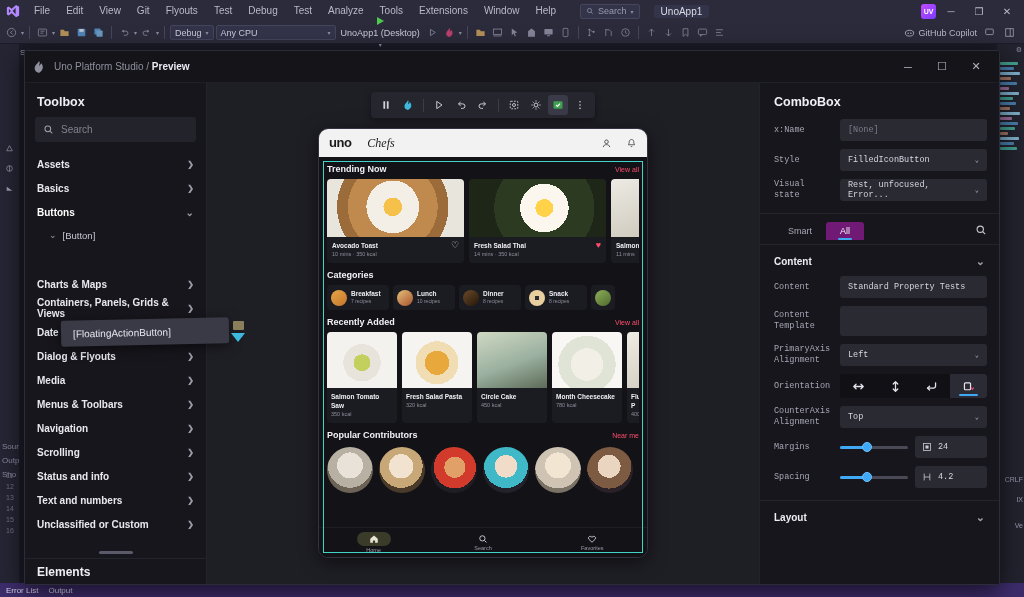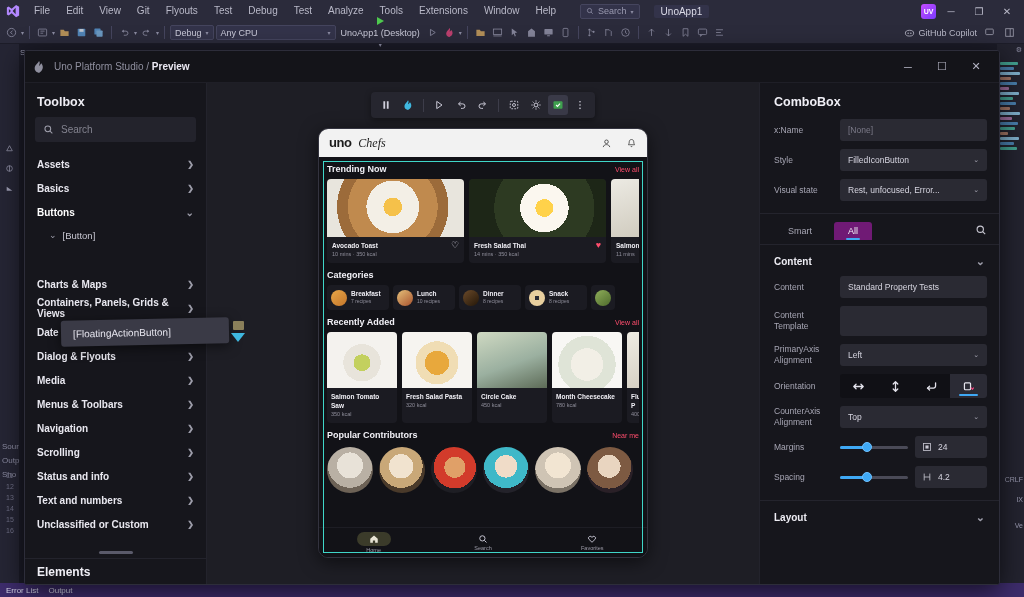--- a/index.html
+++ b/index.html
@@ -158,21 +158,21 @@
   .phone{
     margin-top:10px;width:330px;height:430px;background:#0e0e12;
     border-radius:10px;border:1px solid #33333f;overflow:hidden;
     display:flex;flex-direction:column;position:relative;
     box-shadow:0 4px 18px rgba(0,0,0,.55);
   }
   .app-head{
     height:28px;background:#f2f2f2;display:flex;align-items:center;
     padding:0 10px;flex-shrink:0;
   }
-  .uno-chefs{display:flex;align-items:baseline;gap:7px;text-align:right;}
+  .uno-chefs{display:flex;align-items:baseline;gap:16px;text-align:right;}
   .uc-uno{font-size:13px;font-weight:bold;color:#1b1b1b;letter-spacing:-.5px;}
   .uc-chefs{font-size:12px;font-style:italic;color:#1b1b1b;font-family:"Liberation Serif",serif;}
   .app-head-icons{margin-left:auto;display:flex;gap:14px;color:#444;}
   .app-head-icons svg{width:11px;height:11px;}
 
   .app-body{flex:1;background:#121217;overflow:hidden;padding:0 8px;}
   .sec-head{display:flex;align-items:center;justify-content:space-between;padding:7px 0 5px 0;}
   .sec-title{font-size:9px;font-weight:bold;color:#f2f1f7;}
   .sec-link{font-size:7px;color:#ff4d6d;}
 
@@ -215,31 +215,31 @@
   .nav-cell svg{width:10px;height:10px;}
   .nav-lab{font-size:5.5px;color:#9c9ba8;}
   .nav-pill{background:#3b3b2a;border-radius:9px;padding:2px 12px;display:flex;align-items:center;justify-content:center;}
 
   
   .props{
     width:240px;background:#16161c;border-left:1px solid #23232c;
     display:flex;flex-direction:column;position:relative;
   }
   .pr-title{font-size:12.5px;font-weight:bold;color:#f0eff6;padding:12px 12px 10px 14px;}
-  .pr-row{display:flex;align-items:center;padding:0 12px 8px 14px;gap:8px;}
+  .pr-row{display:flex;align-items:center;padding:0 12px 8px 14px;gap:8px;font-family:Liberation Mono, monospace;}
   .pr-lab{width:58px;font-size:8.5px;color:#a7a6b4;line-height:11px;flex-shrink:0;}
   .pr-field{
     flex:1;height:22px;background:#2a2a33;border-radius:3px;display:flex;align-items:center;
     padding:0 8px;font-size:8.5px;color:#d6d5e0;
   }
   .pr-field.empty{color:#7c7b89;}
   .pr-field .dd{margin-left:auto;font-size:7px;color:#a7a6b4;}
   .pr-sep{height:1px;background:#24242d;margin:4px 0 0 0;}
 
-  .pr-tabs{display:flex;align-items:center;padding:8px 12px 0 14px;gap:8px;}
+  .pr-tabs{display:flex;align-items:center;padding:8px 12px 0 14px;gap:0;}
   .pr-tab{
     padding:4px 14px;font-size:9px;color:#a7a6b4;border-radius:3px 3px 0 0;position:relative;
   }
   .pr-tab.active{background:#701a75;color:#f0eff6;}
   .pr-tab.active:after{
     content:"";position:absolute;left:12px;right:12px;bottom:0;height:2px;background:#3fa9f5;border-radius:1px;
   }
   .pr-tab-search{margin-left:auto;color:#c8c7d2;}
   .pr-tab-search svg{width:12px;height:12px;}
 

